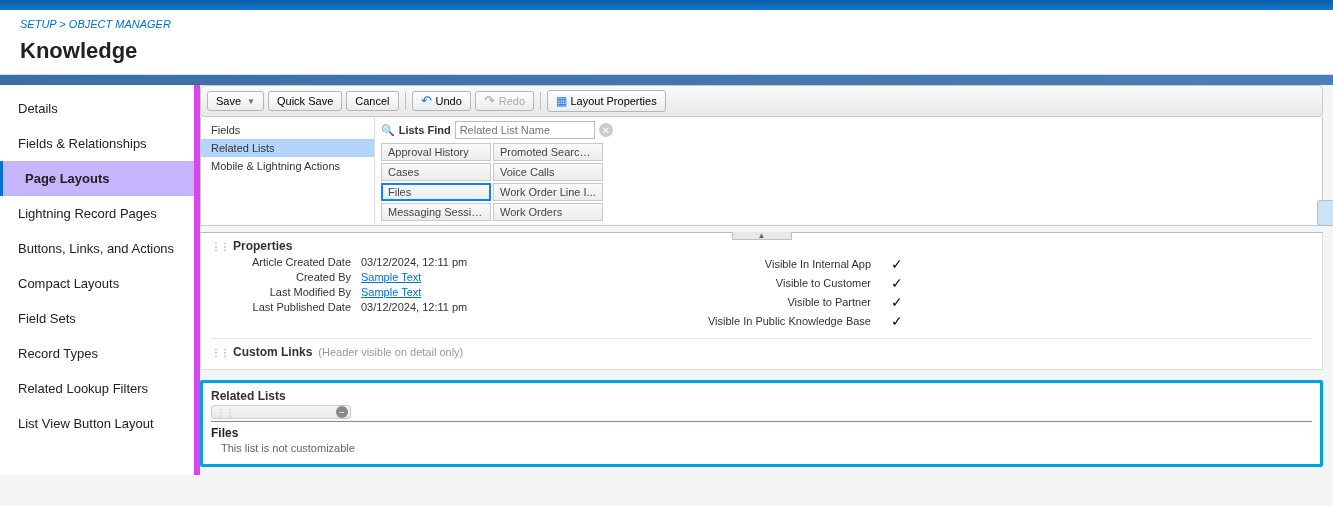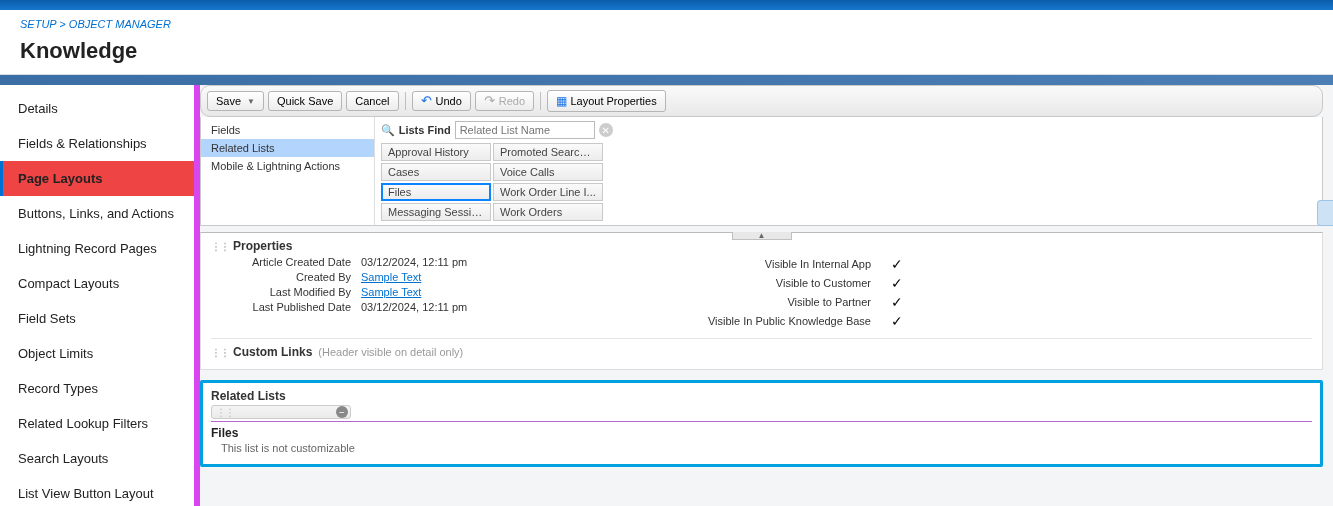--- a/index.html
+++ b/index.html
@@ -11,25 +11,25 @@
   .breadcrumb { font-size: 11px; color: #0070d2; font-style: italic; }
   .breadcrumb a { color: #0070d2; text-decoration: none; }
   .page-title { font-size: 22px; font-weight: bold; color: #222; margin-top: 8px; }
   
   .pattern-bar { height: 10px; background: linear-gradient(90deg, #3a6ea5, #4a7eb5); }
   
   .main { display: flex; }
   
   .sidebar { width: 200px; background: #fff; border-right: 6px solid #d946ef; padding-top: 6px; }
   .sidebar-item { padding: 10px 18px; font-size: 13px; color: #222; cursor: pointer; }
-  .sidebar-item.active { background: #ef4444; border-left: 3px solid #0070d2; font-weight: 600; padding-left: 15px; }
+  .sidebar-item.active { background: #c4b5fd; border-left: 3px solid #0070d2; font-weight: 600; padding-left: 22px; }
   
   .content { flex: 1; padding: 0; }
   
-  .toolbar { background: linear-gradient(#fafafa,#e8e8e8); border: 1px solid #c9c9c9; padding: 4px 6px; display: flex; gap: 4px; align-items: center; border-radius: 10px; margin: 0 10px 0 0; }
+  .toolbar { background: linear-gradient(#fafafa,#e8e8e8); border: 1px solid #c9c9c9; padding: 4px 6px; display: flex; gap: 4px; align-items: center; border-radius: 4px; margin: 0 10px 0 0; }
   .btn { background: linear-gradient(#fff,#ececec); border: 1px solid #b5b5b5; border-radius: 3px; padding: 3px 8px; font-size: 11px; cursor: pointer; display: inline-flex; align-items: center; gap: 3px; }
   .btn.small-drop::after { content: "▼"; font-size: 8px; margin-left: 3px; color: #666; }
   .btn.disabled { color: #aaa; cursor: default; }
   .vsep { width: 1px; height: 18px; background: #c0c0c0; margin: 0 2px; }
   .icon-undo, .icon-redo { width: 12px; height: 12px; display:inline-block; }
   .icon-undo::before { content: "↶"; color: #1a73e8; font-size: 13px; line-height:12px; }
   .icon-redo::before { content: "↷"; color: #aaa; font-size: 13px; line-height:12px; }
   .icon-layout::before { content: "▦"; color: #1a73e8; font-size: 12px; }
   
   .palette-wrap { display:flex; border: 1px solid #c9c9c9; border-top:none; margin-right:10px; background:#fff; }
@@ -87,28 +87,26 @@
   <div class="page-title">Knowledge</div>
 </div>
 
 <div class="pattern-bar"></div>
 
 <div class="main">
   <div class="sidebar" id="sidebar">
       <div class="sidebar-item">Details</div>
       <div class="sidebar-item">Fields &amp; Relationships</div>
       <div class="sidebar-item active">Page Layouts</div>
+      <div class="sidebar-item">Lightning Record Pages</div>
       <div class="sidebar-item">Buttons, Links, and Actions</div>
-      <div class="sidebar-item">Lightning Record Pages</div>
       <div class="sidebar-item">Compact Layouts</div>
       <div class="sidebar-item">Field Sets</div>
-      <div class="sidebar-item">Object Limits</div>
       <div class="sidebar-item">Record Types</div>
       <div class="sidebar-item">Related Lookup Filters</div>
-      <div class="sidebar-item">Search Layouts</div>
       <div class="sidebar-item">List View Button Layout</div>
     </div>
 
   <div class="content">
 
     <div class="toolbar">
       <button class="btn small-drop">Save</button>
       <button class="btn">Quick Save</button>
       <button class="btn">Cancel</button>
       <span class="vsep"></span>

